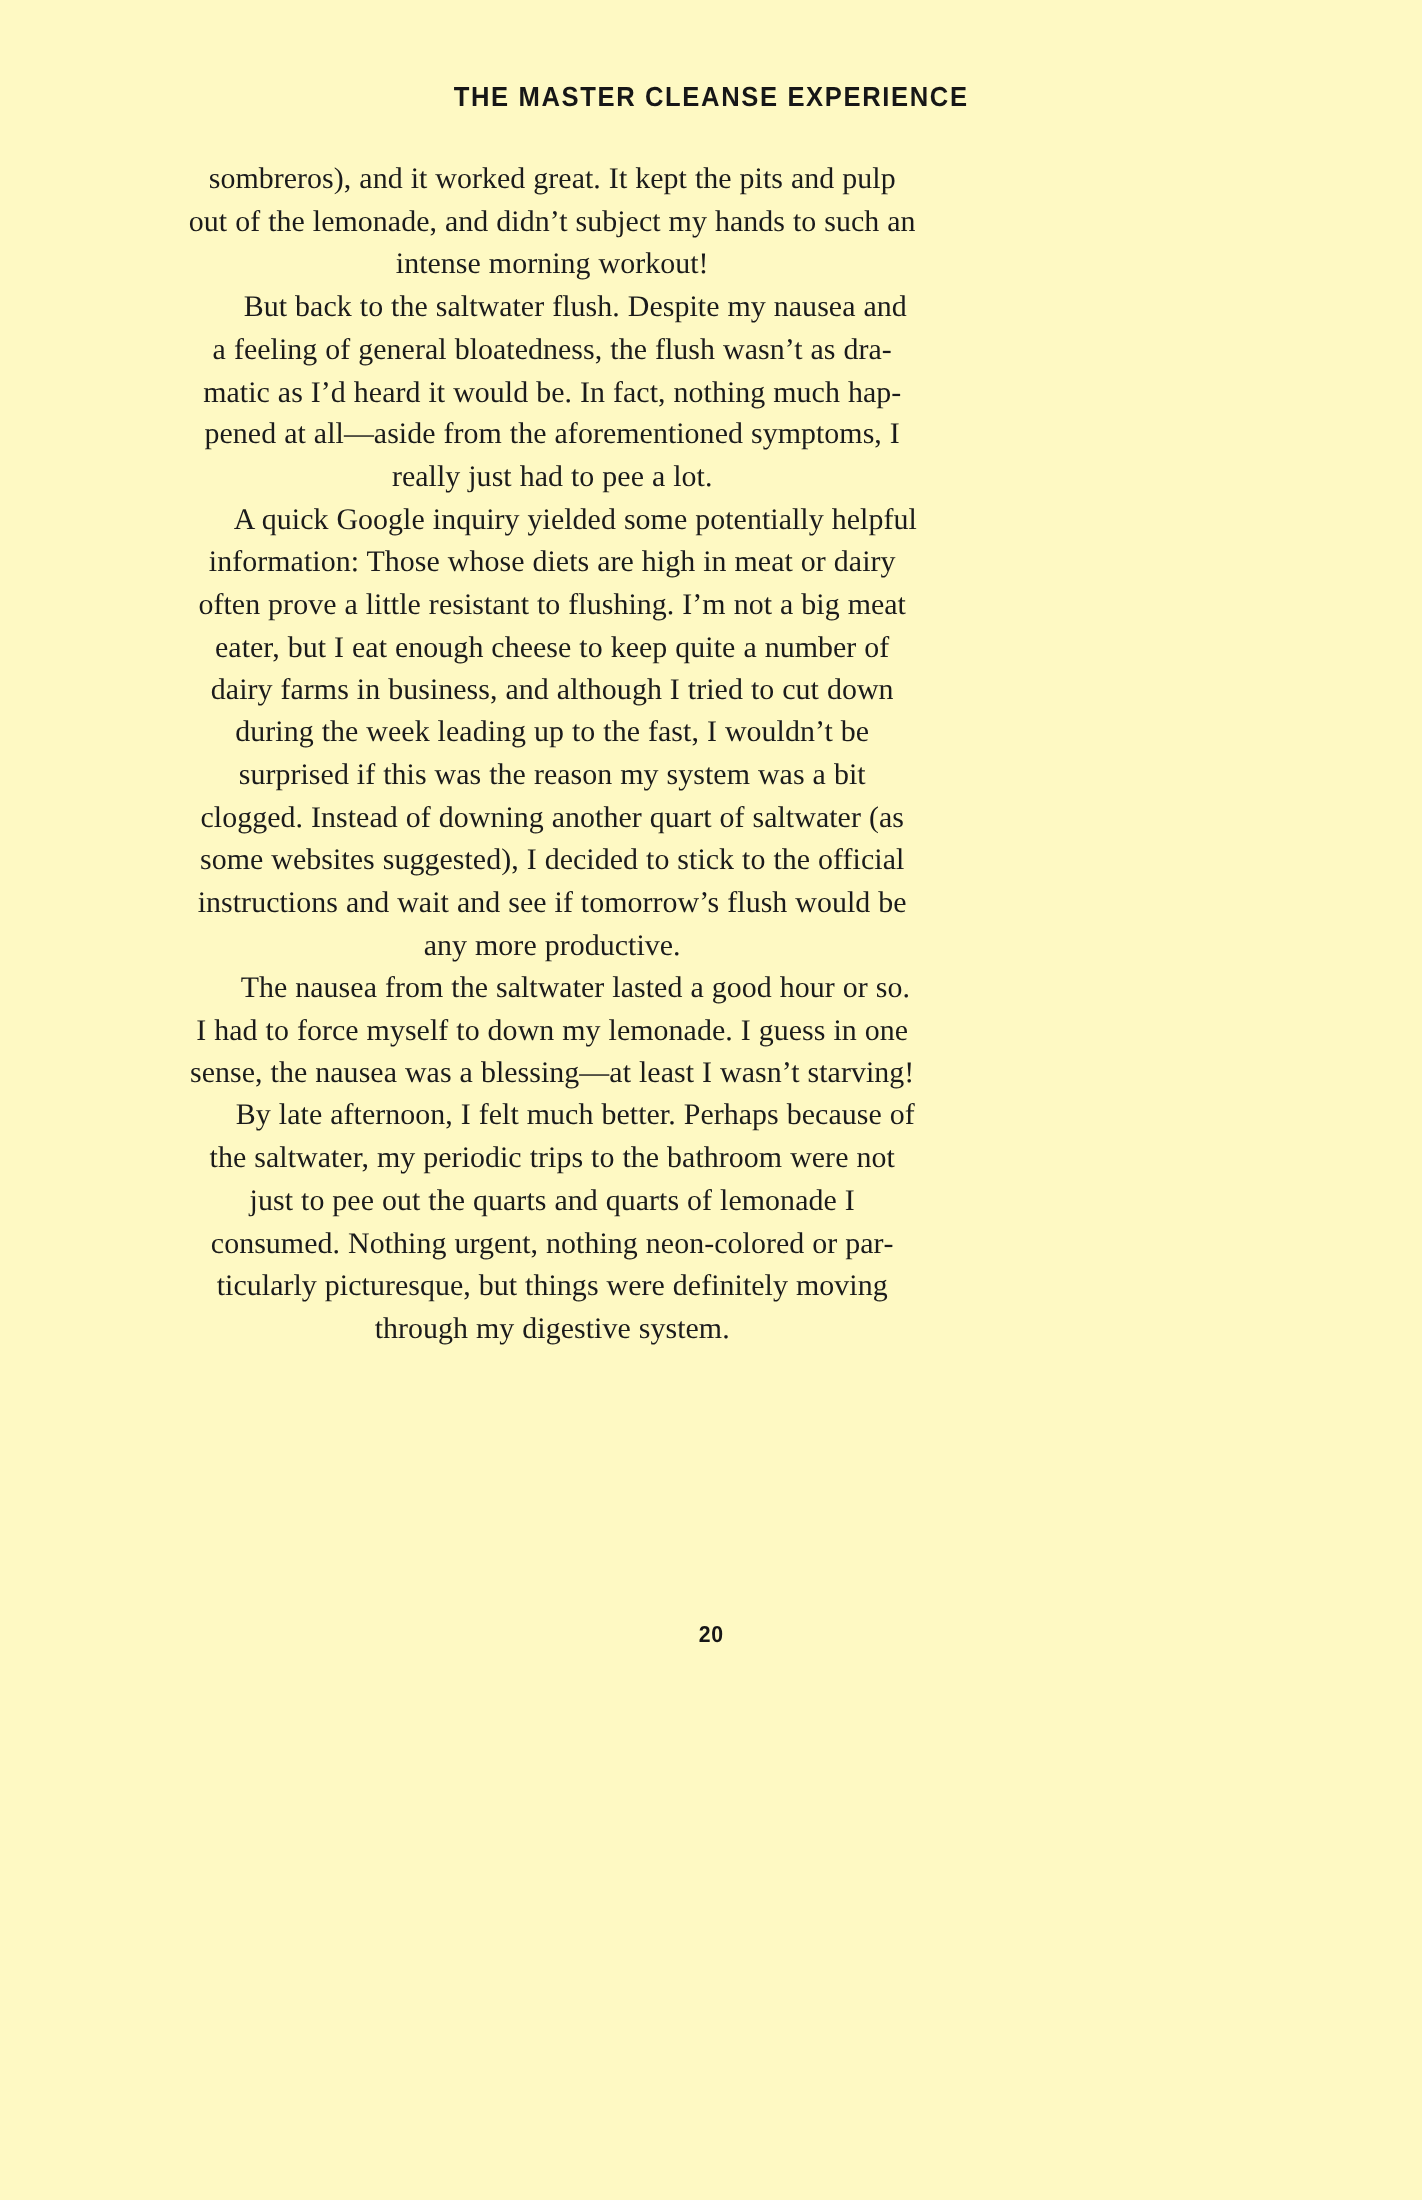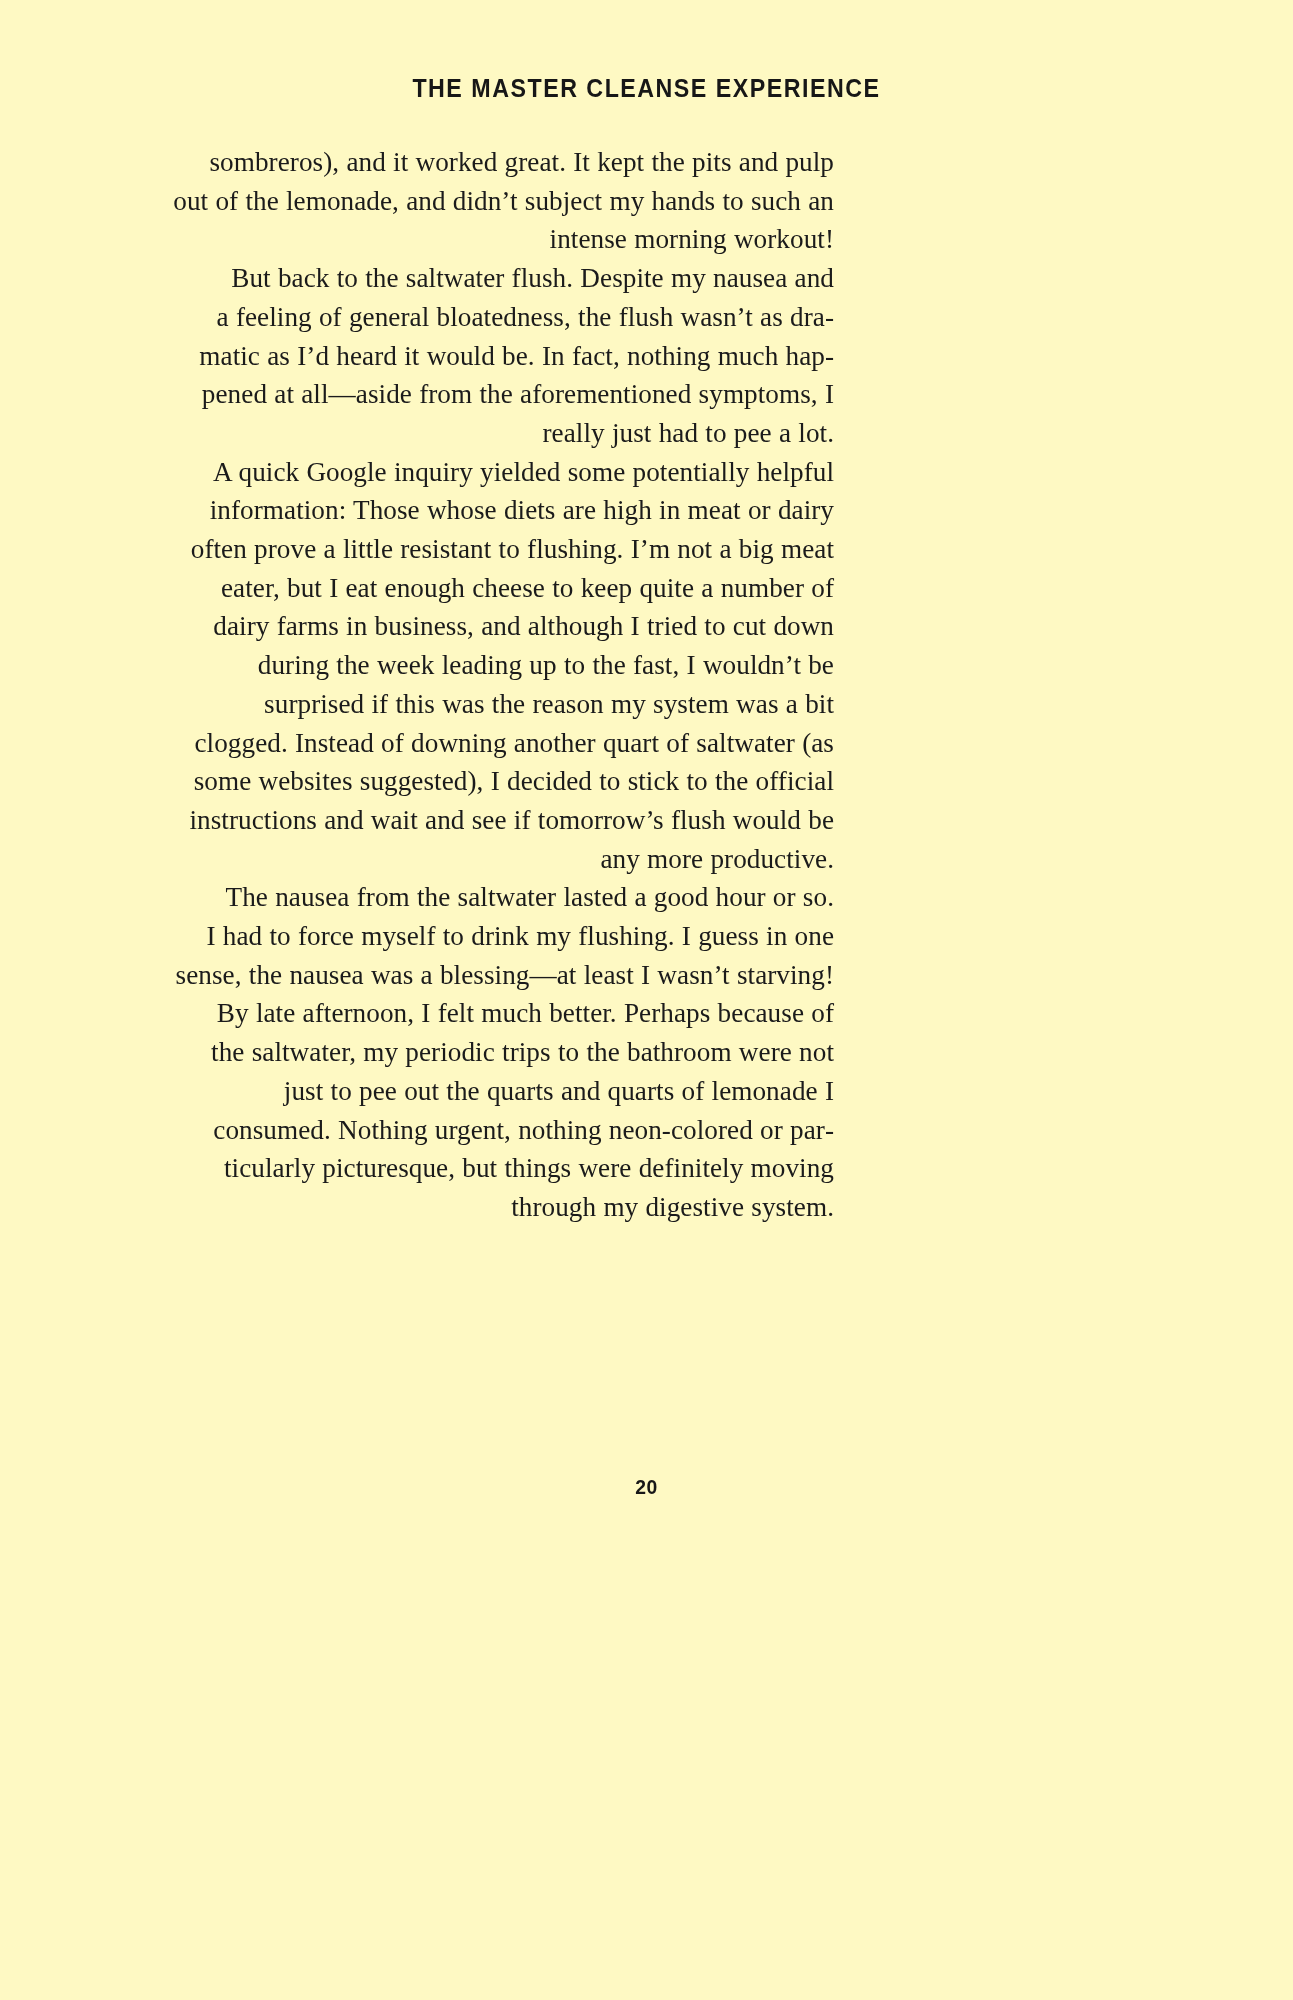--- a/index.html
+++ b/index.html
@@ -44,21 +44,21 @@
     position: absolute;
     top: 143px;
     left: 170px;
     width: 664px;
   }
 
   .para {
     margin: 0;
     font-size: 27.2px;
     line-height: 38.7px;
-    text-align: right;
+    text-align: center;
     color: #1b1b1b;
     letter-spacing: 0.05px;
     word-spacing: 0.4px;
   }
   .para.indent {
     text-indent: 42px;
   }
 
   
   .page-number {
@@ -80,19 +80,19 @@
 <body>
 
 <div class="page">
 
   <div class="running-head">THE MASTER CLEANSE EXPERIENCE</div>
 
   <div class="text-column">
     <p class="para">sombreros), and it worked great. It kept the pits and pulp out of the lemonade, and didn’t subject my hands to such an intense morning workout!</p>
     <p class="para indent">But back to the saltwater flush. Despite my nausea and a feeling of general bloatedness, the flush wasn’t as dra­matic as I’d heard it would be. In fact, nothing much hap­pened at all—aside from the aforementioned symptoms, I really just had to pee a lot.</p>
     <p class="para indent">A quick Google inquiry yielded some potentially help­ful information: Those whose diets are high in meat or dairy often prove a little resistant to flushing. I’m not a big meat eater, but I eat enough cheese to keep quite a number of dairy farms in business, and although I tried to cut down during the week leading up to the fast, I wouldn’t be surprised if this was the reason my system was a bit clogged. Instead of downing another quart of saltwater (as some websites suggested), I decided to stick to the official instructions and wait and see if tomorrow’s flush would be any more productive.</p>
-    <p class="para indent">The nausea from the saltwater lasted a good hour or so. I had to force myself to drink my flushing. I guess in one sense, the nausea was a blessing—at least I wasn’t starving!</p>
+    <p class="para indent">The nausea from the saltwater lasted a good hour or so. I had to force myself to down my lemonade. I guess in one sense, the nausea was a blessing—at least I wasn’t starving!</p>
     <p class="para indent">By late afternoon, I felt much better. Perhaps because of the saltwater, my periodic trips to the bathroom were not just to pee out the quarts and quarts of lemonade I consumed. Nothing urgent, nothing neon-colored or par­ticularly picturesque, but things were definitely moving through my digestive system.</p>
   </div>
 
   <div class="page-number">20</div>
 
 </div>
 
 </body></html>

